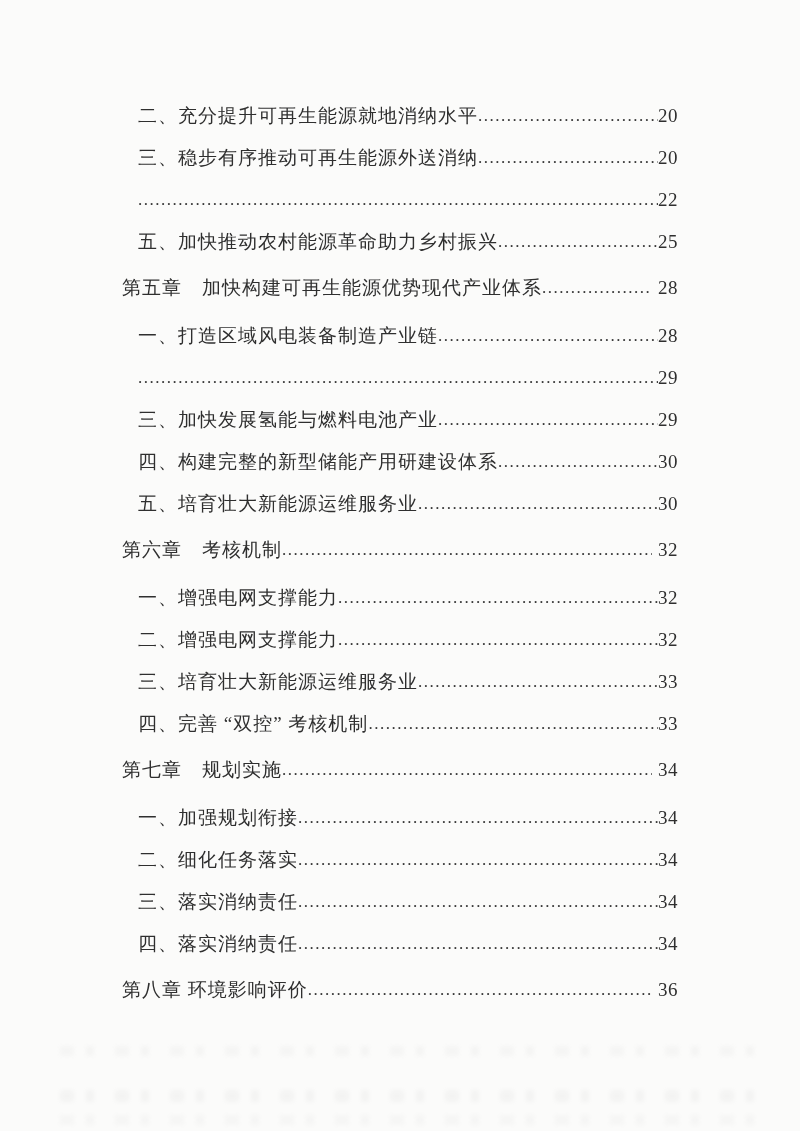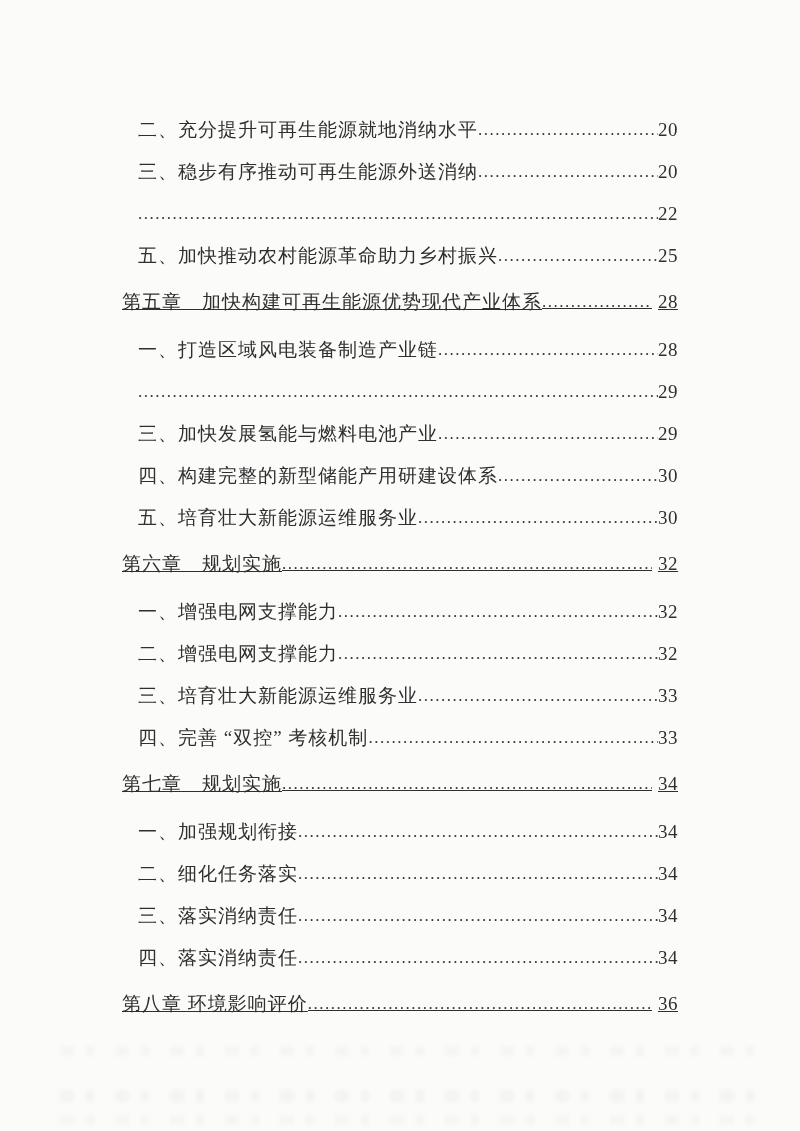--- a/index.html
+++ b/index.html
@@ -12,41 +12,40 @@
     width: 800px;
     height: 1131px;
     margin: 0 auto;
     background: #fbfbfa;
     overflow: hidden;
     font-family: "Liberation Serif", "DejaVu Serif", serif;
     color: #2f2f2f;
   }
   .toc {
     position: absolute;
-    top: 119px;
+    top: 105px;
     left: 122px;
     right: 122px;
   }
   .toc-row {
     display: flex;
     align-items: baseline;
     height: 22px;
     line-height: 22px;
     margin-bottom: 20px;          
     font-size: 19px;
     white-space: nowrap;
   }
   .toc-row.sub {
     padding-left: 16px;           
   }
   .toc-row.chapter {
     margin-top: 24px;             
     margin-bottom: 26px;          
     letter-spacing: 0.5px;
-    text-decoration: underline;
   }
   .toc-title {
     flex: 0 0 auto;
     letter-spacing: 1px;
   }
   .leader {
     flex: 1 1 auto;
     min-width: 0;
     overflow: hidden;
     white-space: nowrap;
@@ -141,21 +140,21 @@
       <span class="toc-page-num">30</span>
     </div>
 
     <div class="toc-row sub">
       <span class="toc-title">五、培育壮大新能源运维服务业</span>
       <span class="leader"></span>
       <span class="toc-page-num">30</span>
     </div>
 
     <div class="toc-row chapter">
-      <span class="toc-title">第六章　规划实施</span>
+      <span class="toc-title">第六章　考核机制</span>
       <span class="leader"></span>
       <span class="toc-page-num">32</span>
     </div>
 
     <div class="toc-row sub">
       <span class="toc-title">一、增强电网支撑能力</span>
       <span class="leader"></span>
       <span class="toc-page-num">32</span>
     </div>
 

